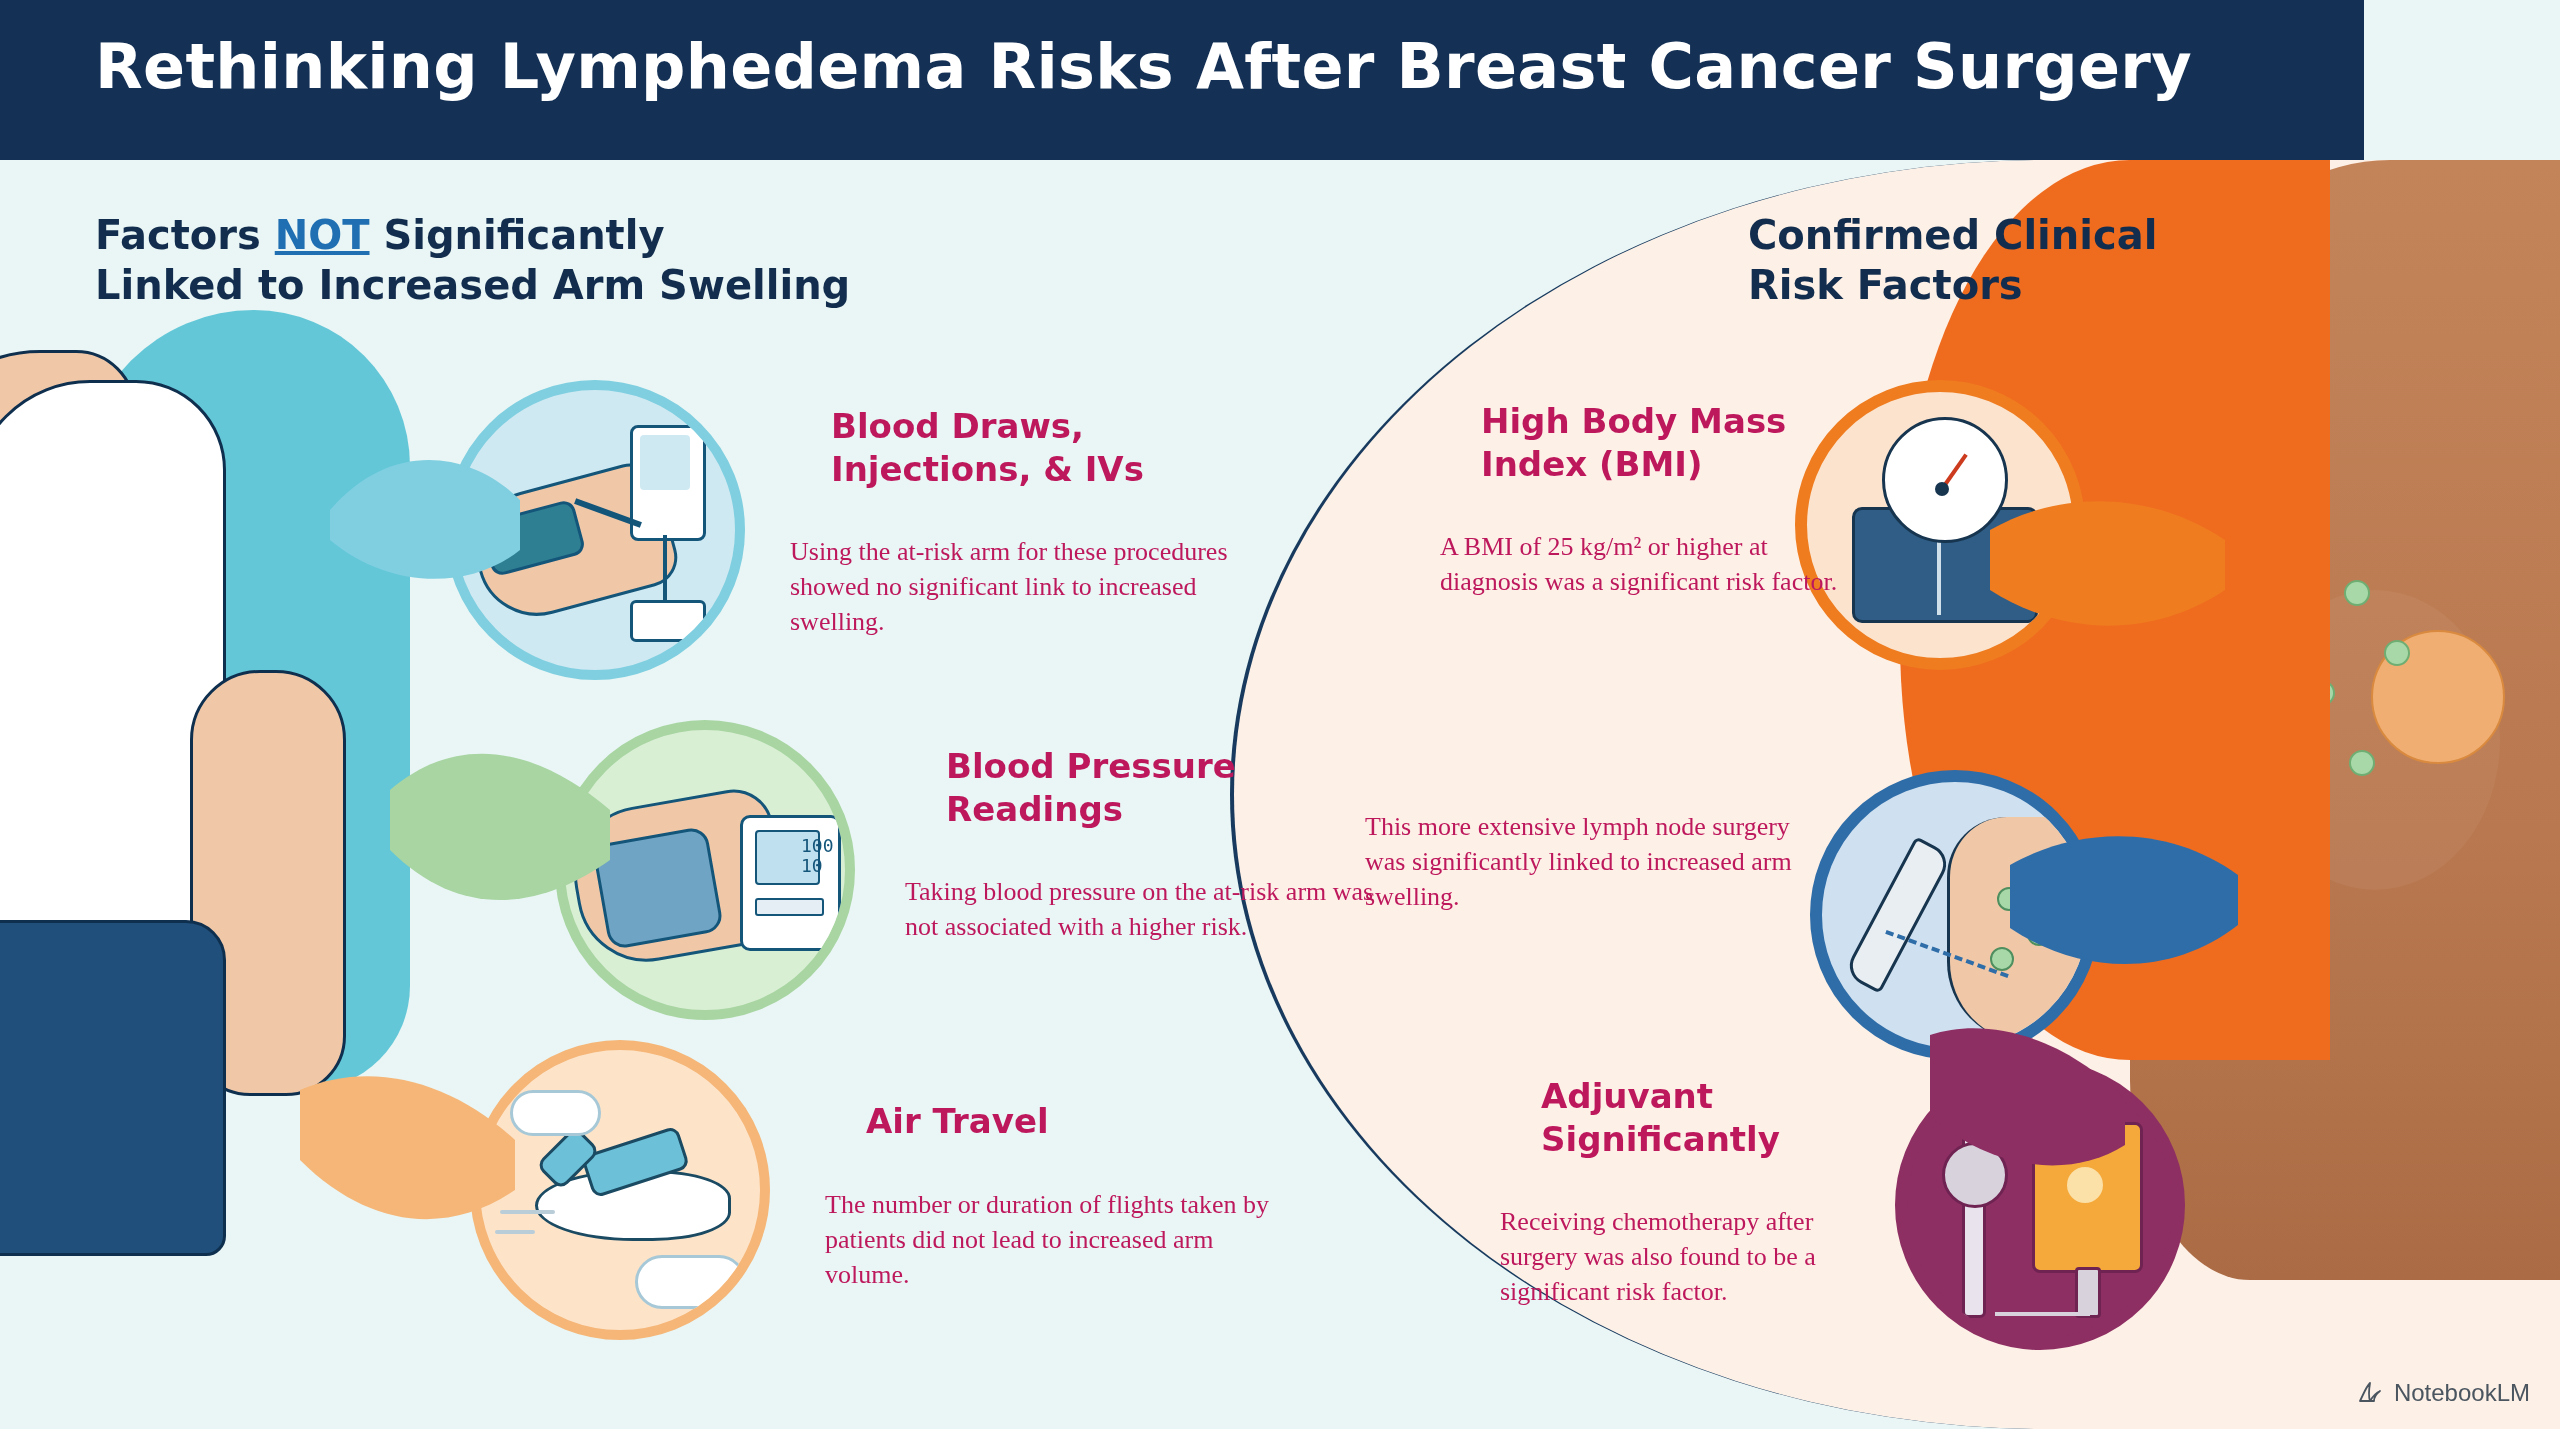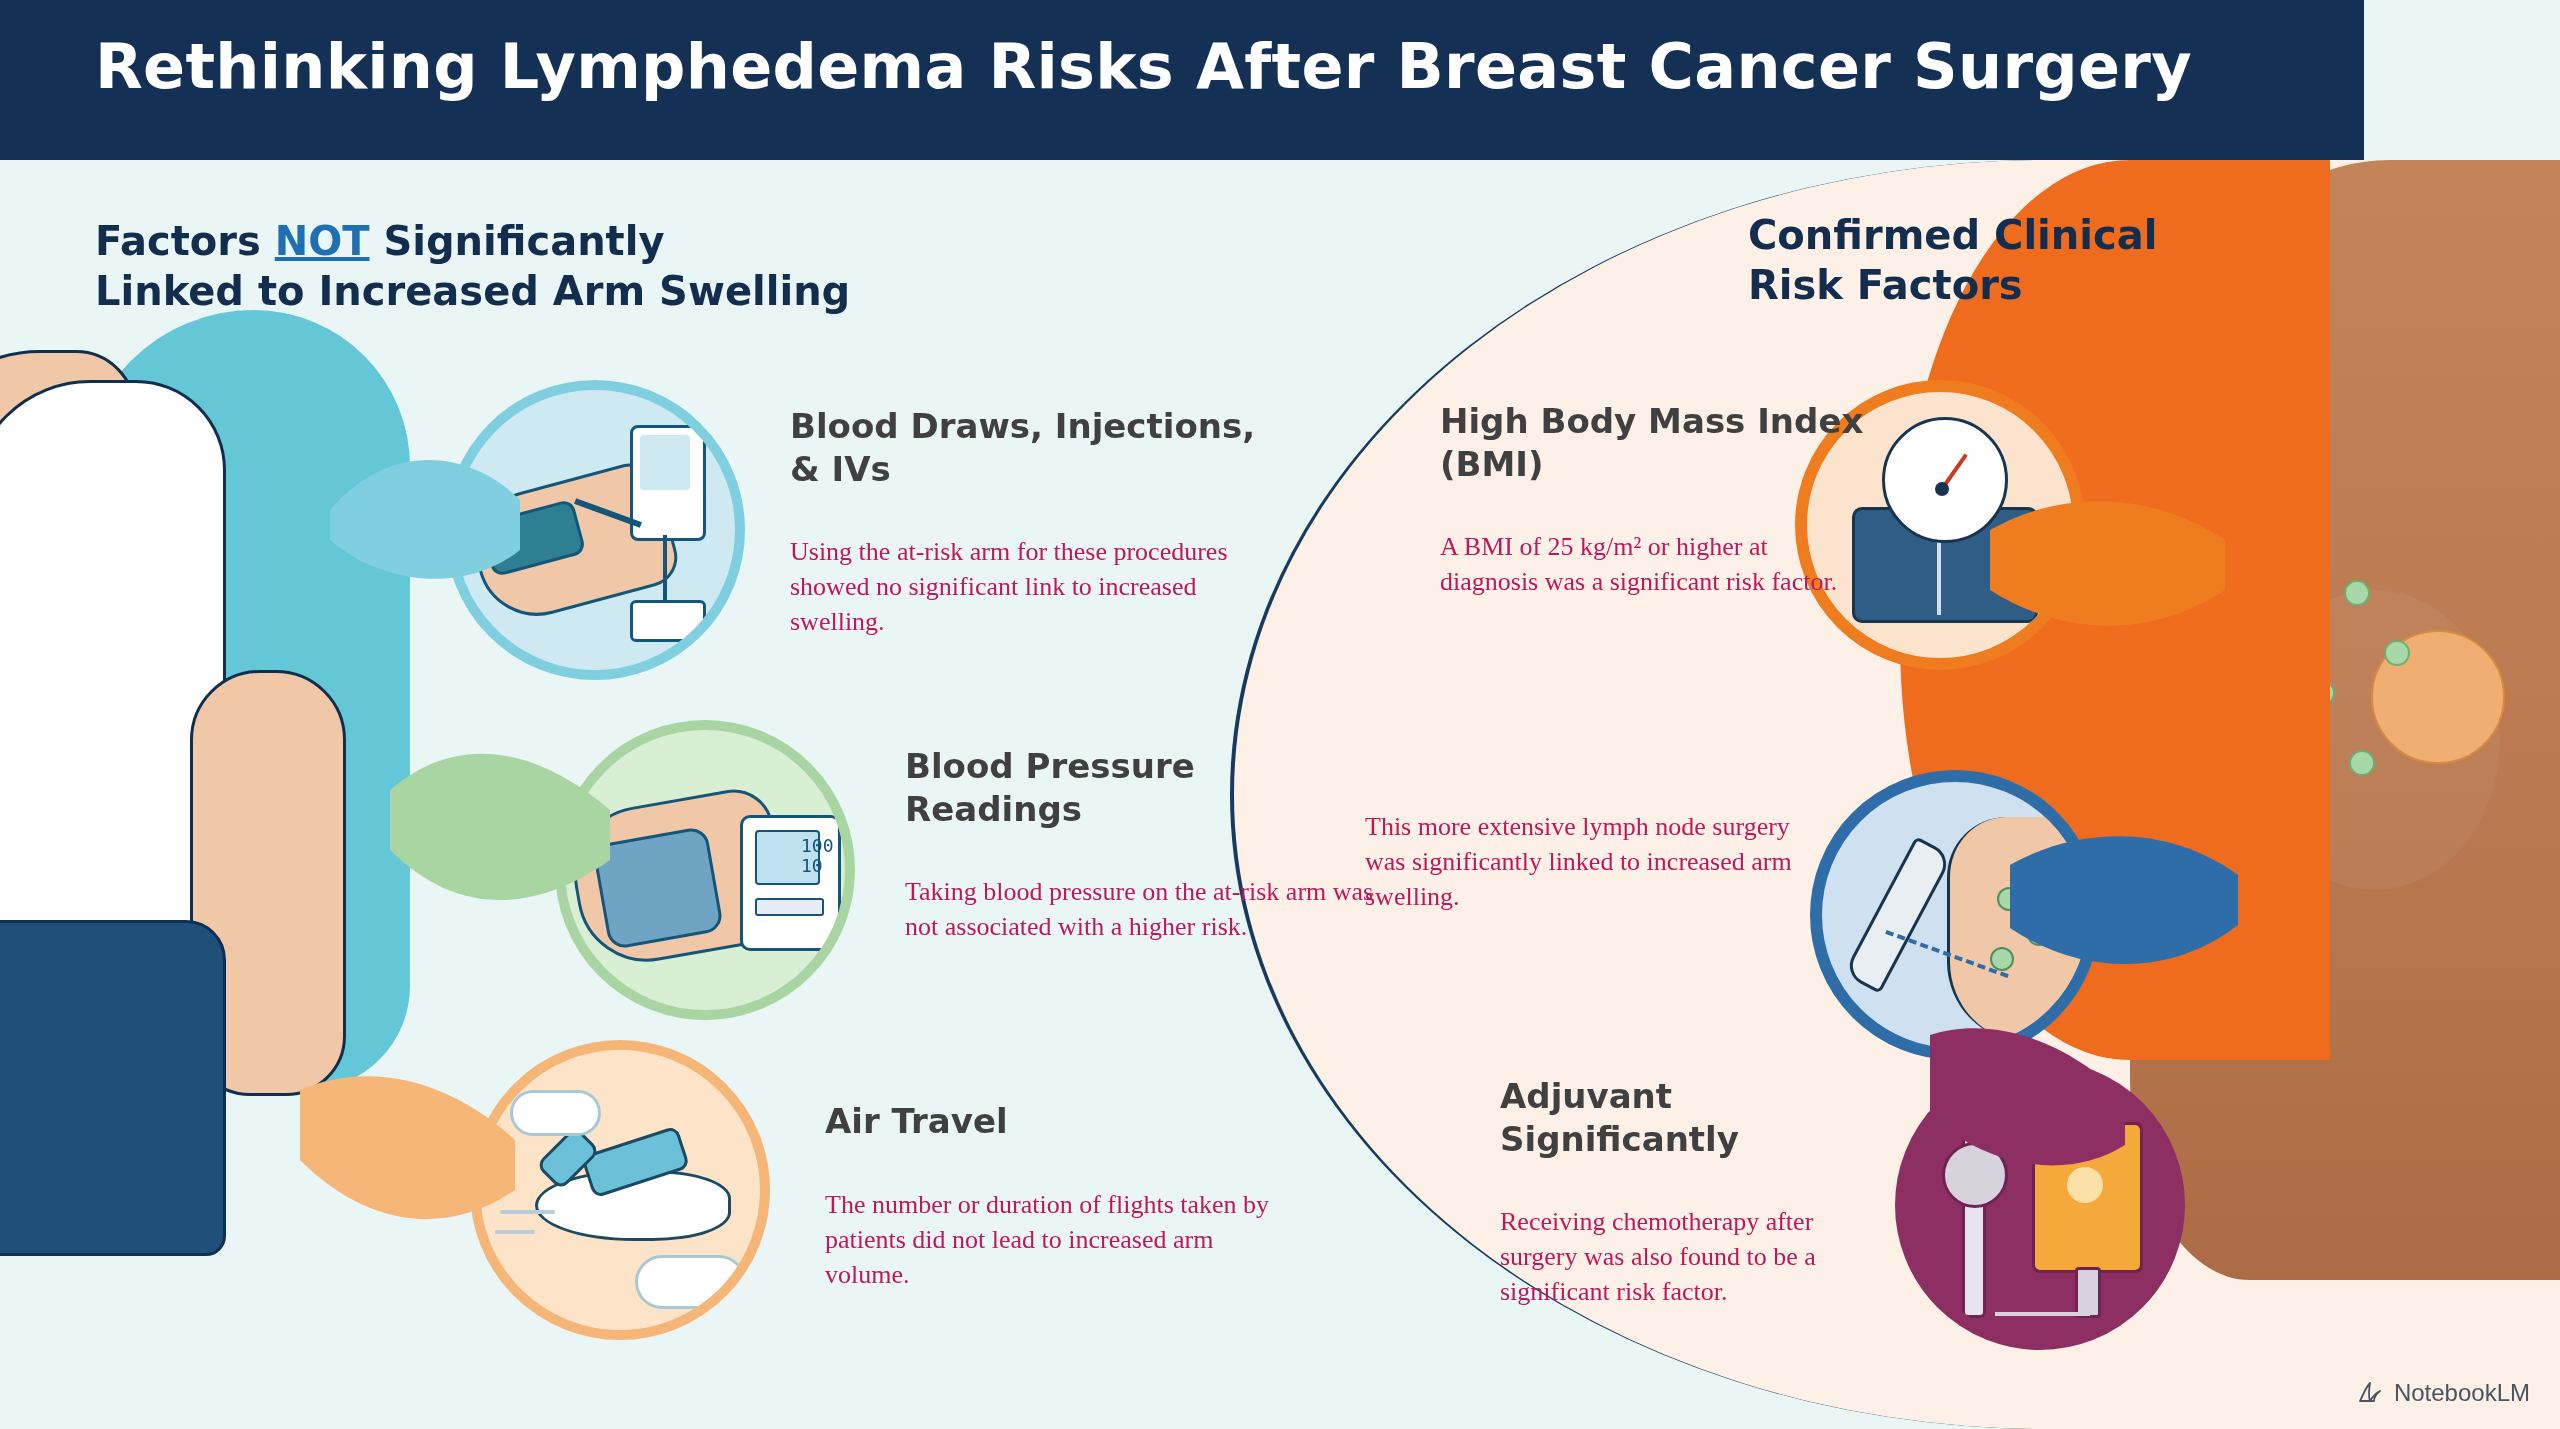--- a/index.html
+++ b/index.html
@@ -174,21 +174,21 @@
   
   .heading {
     position: absolute;
     font-size: 40px;
     font-weight: bold;
     color: #132d4e;
     line-height: 1.25;
     font-family: "DejaVu Sans", sans-serif;
     z-index: 20;
   }
-  .heading.left { left: 95px; top: 216px; }
+  .heading.left { left: 95px; top: 210px; }
   .heading.right { left: 1748px; top: 210px; text-align: left; }
   .heading .not {
     color: #1f6fb2;
     text-decoration: underline;
   }
 
   
   .connector {
     position: absolute;
     z-index: 4;
@@ -204,24 +204,25 @@
     border-radius: 50%;
     box-sizing: border-box;
     overflow: hidden;
   }
   .item-text {
     position: absolute;
   }
   .item-title {
     font-size: 34px;
     font-weight: bold;
-    color: #404040;
+    color: #be185d;
     line-height: 1.25;
     font-family: "DejaVu Sans", sans-serif;
     margin-bottom: 8px;
+    margin-left: 41px;
   }
   .item-desc {
     font-size: 26px;
     color: #be185d;
     line-height: 1.35;
     font-family: Liberation Serif, serif;
     margin-top: 44px;
   }
 
   

